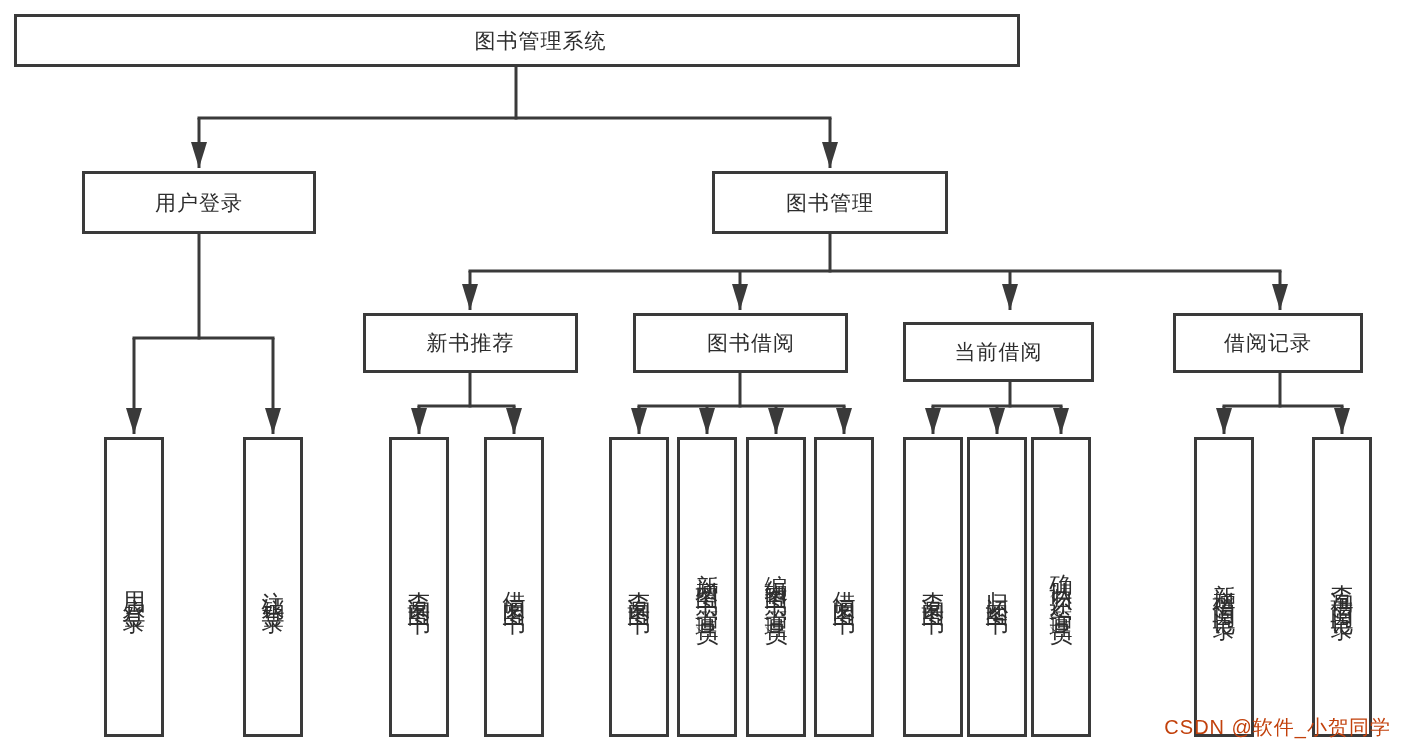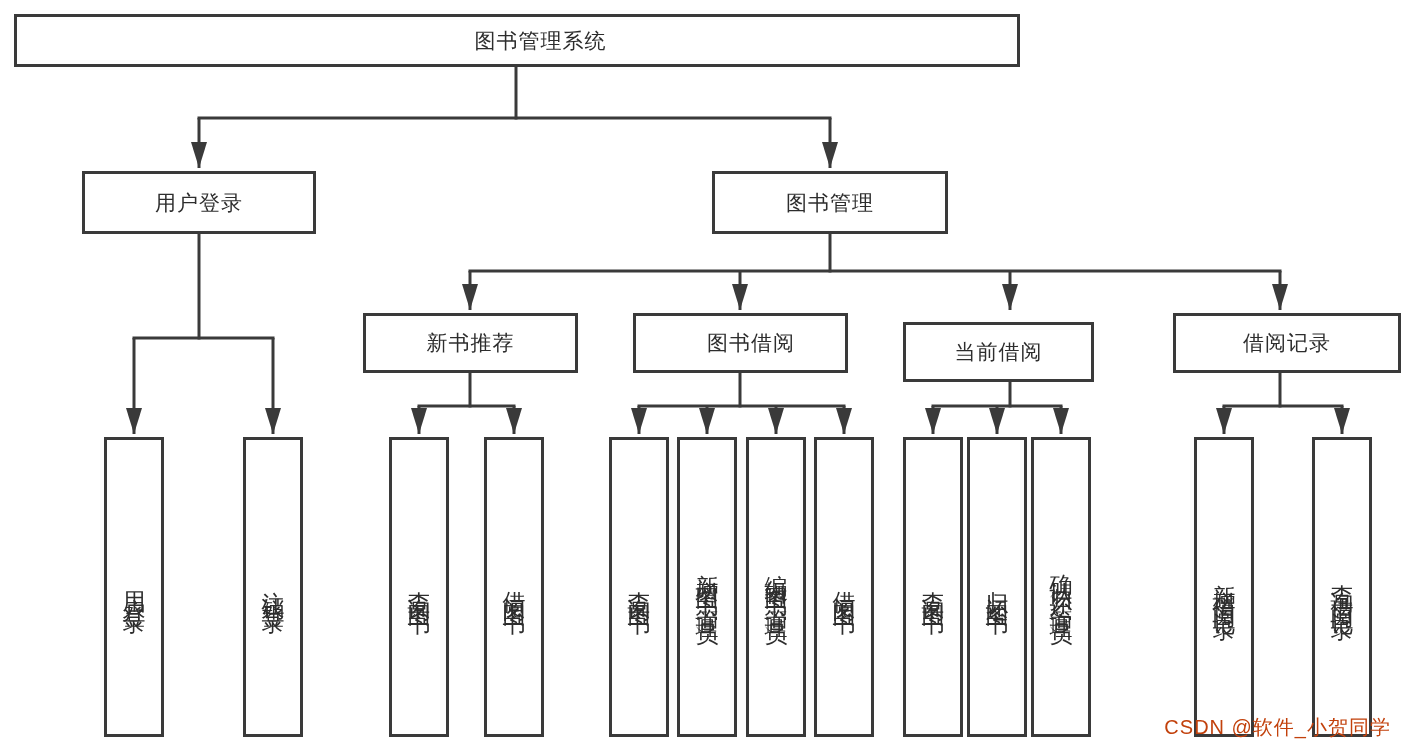--- a/index.html
+++ b/index.html
@@ -124,21 +124,21 @@
   </svg>
 
   <div class="box" style="left:14px; top:14px; width:1006px; height:53px;padding-left:47px;">图书管理系统</div>
 
   <div class="box" style="left:82px; top:171px; width:234px; height:63px;">用户登录</div>
   <div class="box" style="left:363px; top:313px; width:215px; height:60px;">新书推荐</div>
 
   <div class="box" style="left:712px; top:171px; width:236px; height:63px;">图书管理</div>
   <div class="box" style="left:633px; top:313px; width:215px; height:60px;padding-left:21px;">图书借阅</div>
   <div class="box" style="left:903px; top:322px; width:191px; height:60px;">当前借阅</div>
-  <div class="box" style="left:1173px; top:313px; width:228px; height:60px;">借阅记录</div>
+  <div class="box" style="left:1173px; top:313px; width:190px; height:60px;">借阅记录</div>
 
   <div class="leaf" style="left:104px;">用户登录</div>
   <div class="leaf" style="left:243px;">注销登录</div>
 
   <div class="leaf" style="left:389px;">查询图书</div>
   <div class="leaf" style="left:484px;">借阅图书</div>
 
   <div class="leaf" style="left:609px;">查询图书</div>
   <div class="leaf" style="left:677px;">新增图书（管理员）</div>
   <div class="leaf" style="left:746px;">编辑图书（管理员）</div>

